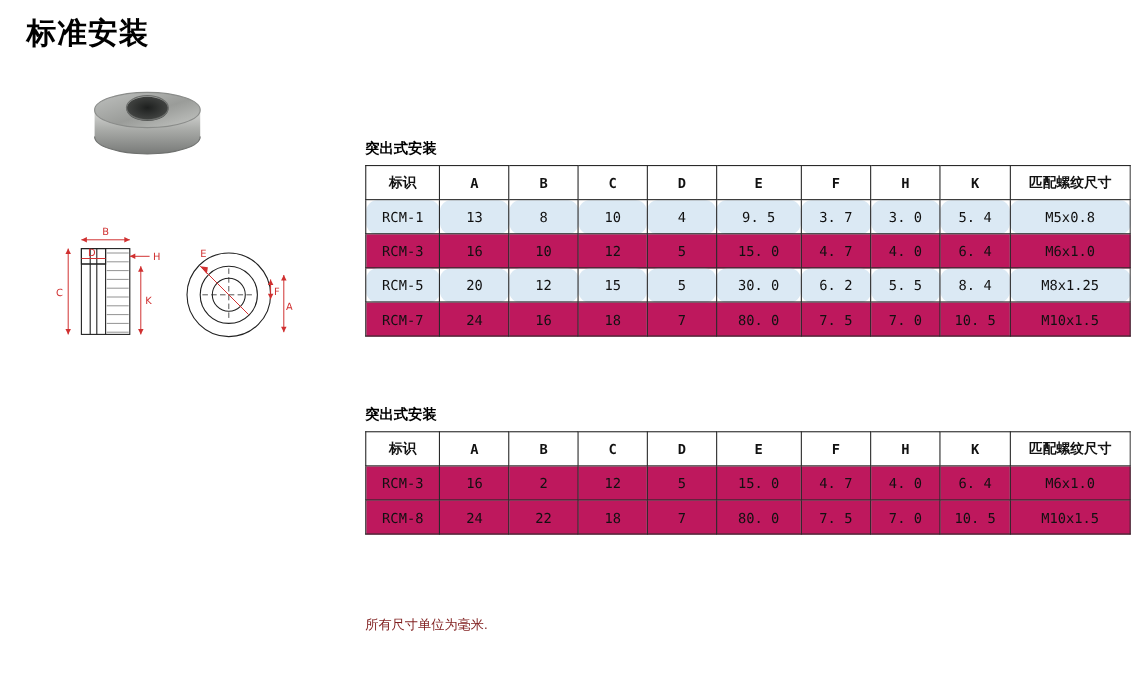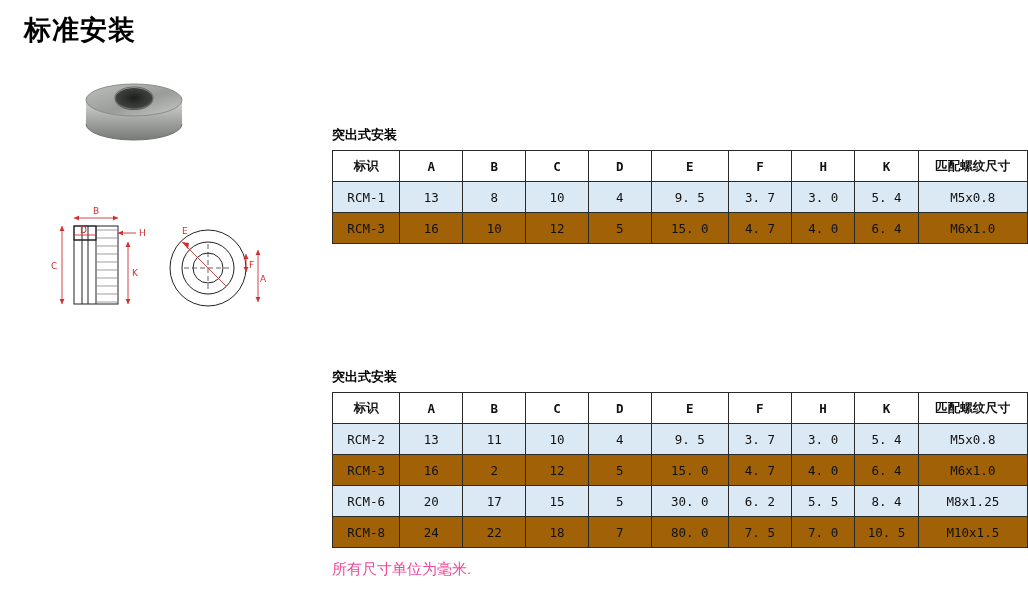--- a/index.html
+++ b/index.html
@@ -79,35 +79,36 @@
   }
   table.spec th.th-cn,
   table.spec th.th-thread {
     font-family: Liberation Sans, sans-serif;
   }
   table.spec td.cn {
     font-family: "DejaVu Sans Mono", monospace;
   }
   table.spec tr.alt td {
     background: #dbe9f4;
+    border-radius: 10px;
   }
   table.spec tr.plain td {
-    background: #a16207;
+    background: #be185d;
   }
   
   col.c-id     { width: 68px; }
   col.c-dim    { width: 64px; }
   col.c-e      { width: 78px; }
   col.c-thread { width: 110px; }
 
   .footnote {
     position: absolute;
     font-family: Liberation Sans, sans-serif;
-    font-size: 15px;
-    color: #ec4899;
+    font-size: 12px;
+    color: #7f1d1d;
   }
 </style>
 </head>
 <body>
 
 <div class="page-title">标准安装</div>
 
 <div class="photo-wrap">
   <svg width="120" height="80" viewBox="0 0 120 80">
     <defs>
@@ -265,20 +266,44 @@
         <td>16</td>
         <td>10</td>
         <td>12</td>
         <td>5</td>
         <td>15. 0</td>
         <td>4. 7</td>
         <td>4. 0</td>
         <td>6. 4</td>
         <td>M6x1.0</td>
       </tr>
+      <tr class="alt">
+        <td class="cn">RCM-5</td>
+        <td>20</td>
+        <td>12</td>
+        <td>15</td>
+        <td>5</td>
+        <td>30. 0</td>
+        <td>6. 2</td>
+        <td>5. 5</td>
+        <td>8. 4</td>
+        <td>M8x1.25</td>
+      </tr>
+      <tr class="plain">
+        <td class="cn">RCM-7</td>
+        <td>24</td>
+        <td>16</td>
+        <td>18</td>
+        <td>7</td>
+        <td>80. 0</td>
+        <td>7. 5</td>
+        <td>7. 0</td>
+        <td>10. 5</td>
+        <td>M10x1.5</td>
+      </tr>
     </tbody>
   </table>
 </div>
 
 <div class="table-block" style="left:332px; top:368px;">
   <div class="table-label">突出式安装</div>
   <table class="spec">
     <colgroup>
       <col class="c-id">
         <col class="c-dim">
@@ -299,56 +324,32 @@
         <th>C</th>
         <th>D</th>
         <th>E</th>
         <th>F</th>
         <th>H</th>
         <th>K</th>
         <th class="th-thread">匹配螺纹尺寸</th>
       </tr>
     </thead>
     <tbody>
-      <tr class="alt">
-        <td class="cn">RCM-2</td>
-        <td>13</td>
-        <td>11</td>
-        <td>10</td>
-        <td>4</td>
-        <td>9. 5</td>
-        <td>3. 7</td>
-        <td>3. 0</td>
-        <td>5. 4</td>
-        <td>M5x0.8</td>
-      </tr>
       <tr class="plain">
         <td class="cn">RCM-3</td>
         <td>16</td>
         <td>2</td>
         <td>12</td>
         <td>5</td>
         <td>15. 0</td>
         <td>4. 7</td>
         <td>4. 0</td>
         <td>6. 4</td>
         <td>M6x1.0</td>
       </tr>
-      <tr class="alt">
-        <td class="cn">RCM-6</td>
-        <td>20</td>
-        <td>17</td>
-        <td>15</td>
-        <td>5</td>
-        <td>30. 0</td>
-        <td>6. 2</td>
-        <td>5. 5</td>
-        <td>8. 4</td>
-        <td>M8x1.25</td>
-      </tr>
       <tr class="plain">
         <td class="cn">RCM-8</td>
         <td>24</td>
         <td>22</td>
         <td>18</td>
         <td>7</td>
         <td>80. 0</td>
         <td>7. 5</td>
         <td>7. 0</td>
         <td>10. 5</td>

